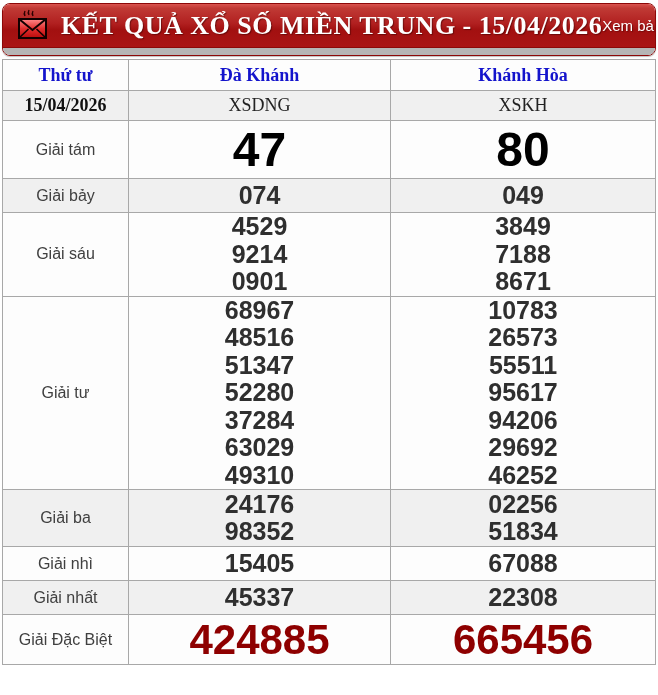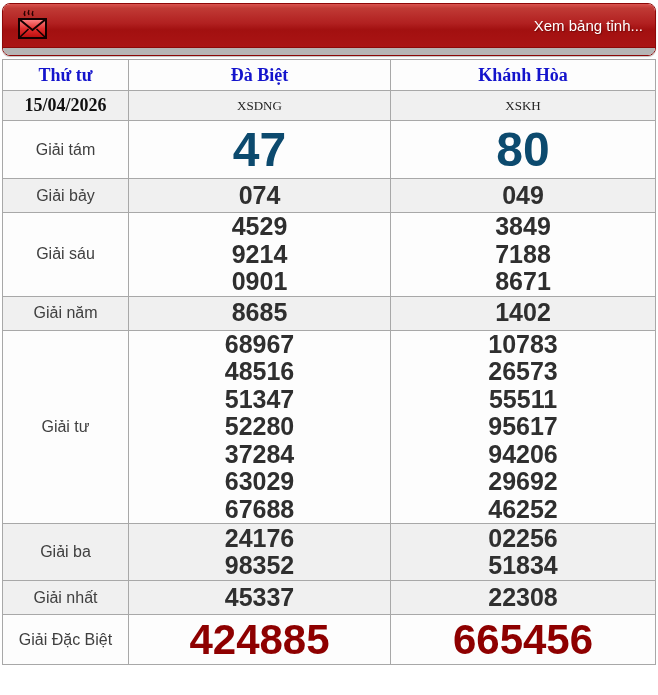--- a/index.html
+++ b/index.html
@@ -44,28 +44,28 @@
   tr.shade th,tr.shade td{background:#f0f0f0;}
   th.day-col{
     height:30px;color:#1414cc;font-family:"Liberation Serif",serif;
     font-size:18px;font-weight:bold;
   }
   td.date-cell{
     height:29px;font-family:"Liberation Serif",serif;font-size:18px;
     font-weight:bold;color:#111111;
   }
   td.code-cell{
-    font-family:"Liberation Serif",serif;font-size:13px;color:#222222;
+    font-family:"Liberation Serif",serif;font-size:18px;color:#222222;
   }
   td.prize-label{font-size:16px;color:#404040;}
   td.nums{font-weight:bold;font-size:25px;color:#2f2f2f;}
   td.nums .num{line-height:27.5px;}
   tr.r-single td{height:33px;}
   tr.r-big td{height:57px;}
-  tr.r-big td.nums .num{font-size:48px;line-height:1;color:#0c4a6e;}
+  tr.r-big td.nums .num{font-size:48px;line-height:1;color:#000000;}
   tr.r-special td{height:49px;}
   tr.r-special td.nums .num{font-size:42px;line-height:1;color:#8e0000;}
   tr.r-multi3 td{height:82px;}
   tr.r-multi7 td{height:192px;}
   tr.r-multi2 td{height:56px;}
 </style>
 </head>
 <body>
 
 <div class="page">
@@ -82,36 +82,37 @@
               <stop offset="0" stop-color="#ff8a8a"></stop>
               <stop offset="0.5" stop-color="#e23030"></stop>
               <stop offset="1" stop-color="#b80b0b"></stop>
             </linearGradient>
           </defs>
           <rect x="4" y="10" width="27" height="19" fill="url(#envg)" stroke="#120000" stroke-width="2"></rect>
           <path d="M4 10 L17.5 21 L31 10" fill="none" stroke="#120000" stroke-width="2"></path>
           <path d="M4 29 L13.5 20 M31 29 L21.5 20" fill="none" stroke="#120000" stroke-width="1.6"></path>
         </svg>
       </span>
+      <h1 class="title">KẾT QUẢ XỔ SỐ MIỀN TRUNG - 15/04/2026</h1>
       <a class="banner-link">Xem bảng tỉnh...</a>
 
     </div>
     <div class="banner-gray"></div>
   </div>
 
   <table class="results">
     <colgroup>
         <col class="c1">
         <col class="c2">
         <col class="c3">
       </colgroup>
     <thead>
       <tr>
         <th class="day-col">Thứ tư</th>
-        <th class="day-col">Đà Biệt</th>
+        <th class="day-col">Đà Khánh</th>
         <th class="day-col">Khánh Hòa</th>
       </tr>
     </thead>
     <tbody>
       <tr class="shade">
         <td class="date-cell">15/04/2026</td>
         <td class="code-cell">XSDNG</td>
         <td class="code-cell">XSKH</td>
       </tr>
 
@@ -142,40 +143,31 @@
           <div class="num">9214</div>
           <div class="num">0901</div>
         </td>
         <td class="nums">
           <div class="num">3849</div>
           <div class="num">7188</div>
           <div class="num">8671</div>
         </td>
       </tr>
 
-      <tr class="shade r-single">
-        <td class="prize-label">Giải năm</td>
-        <td class="nums">
-            <div class="num">8685</div>
-          </td>
-        <td class="nums">
-            <div class="num">1402</div>
-          </td>
-      </tr>
 
       <tr class="r-multi7">
         <td class="prize-label">Giải tư</td>
         <td class="nums">
           <div class="num">68967</div>
           <div class="num">48516</div>
           <div class="num">51347</div>
           <div class="num">52280</div>
           <div class="num">37284</div>
           <div class="num">63029</div>
-          <div class="num">67688</div>
+          <div class="num">49310</div>
         </td>
         <td class="nums">
           <div class="num">10783</div>
           <div class="num">26573</div>
           <div class="num">55511</div>
           <div class="num">95617</div>
           <div class="num">94206</div>
           <div class="num">29692</div>
           <div class="num">46252</div>
         </td>
@@ -186,20 +178,29 @@
         <td class="nums">
           <div class="num">24176</div>
           <div class="num">98352</div>
         </td>
         <td class="nums">
           <div class="num">02256</div>
           <div class="num">51834</div>
         </td>
       </tr>
 
+      <tr class="r-single">
+        <td class="prize-label">Giải nhì</td>
+        <td class="nums">
+            <div class="num">15405</div>
+          </td>
+        <td class="nums">
+            <div class="num">67088</div>
+          </td>
+      </tr>
 
       <tr class="shade r-single">
         <td class="prize-label">Giải nhất</td>
         <td class="nums">
             <div class="num">45337</div>
           </td>
         <td class="nums">
             <div class="num">22308</div>
           </td>
       </tr>

